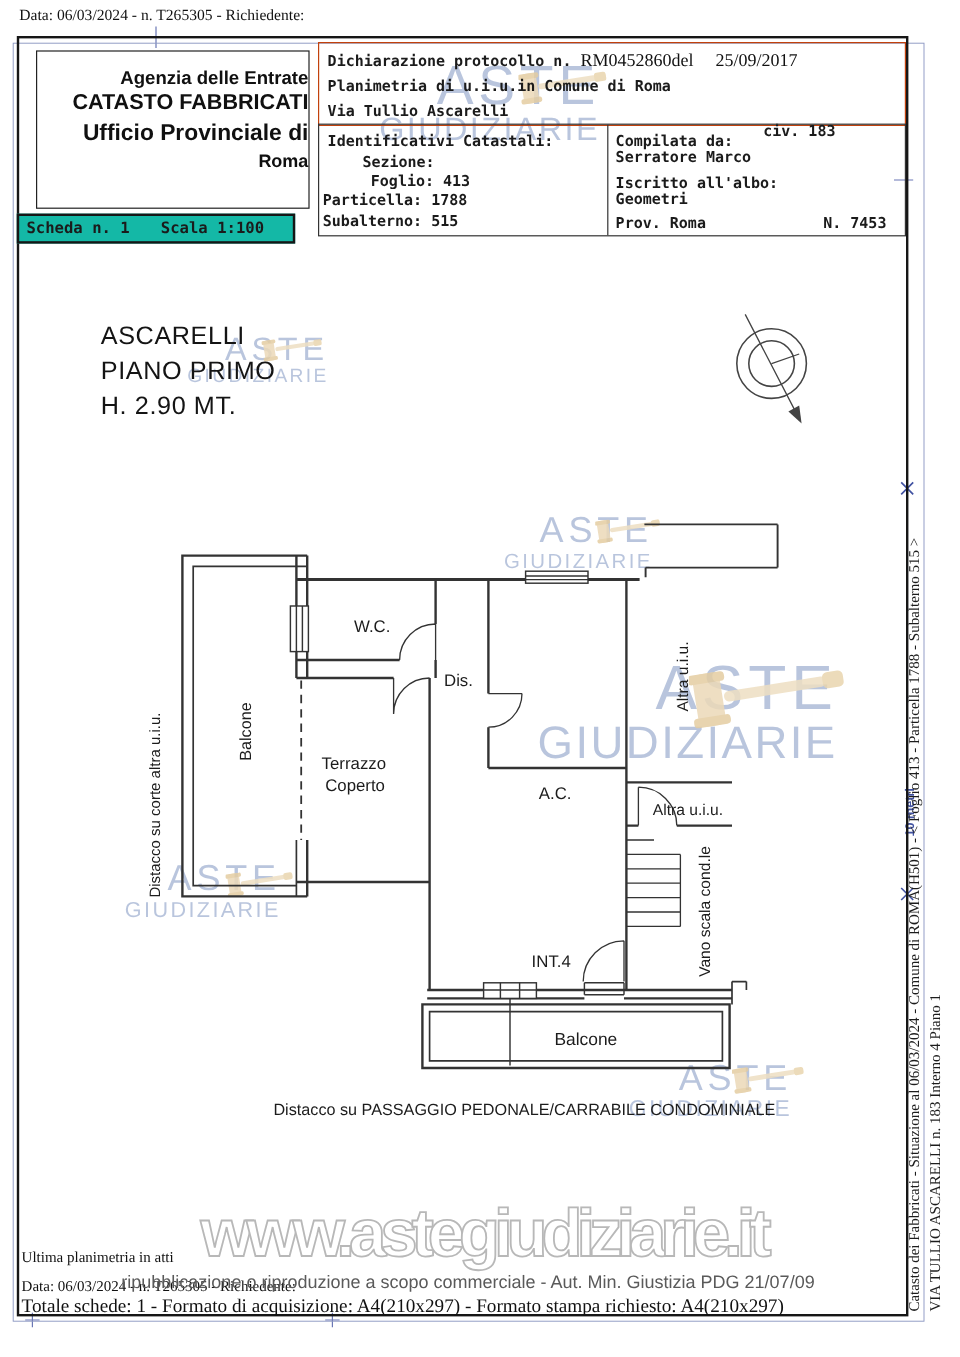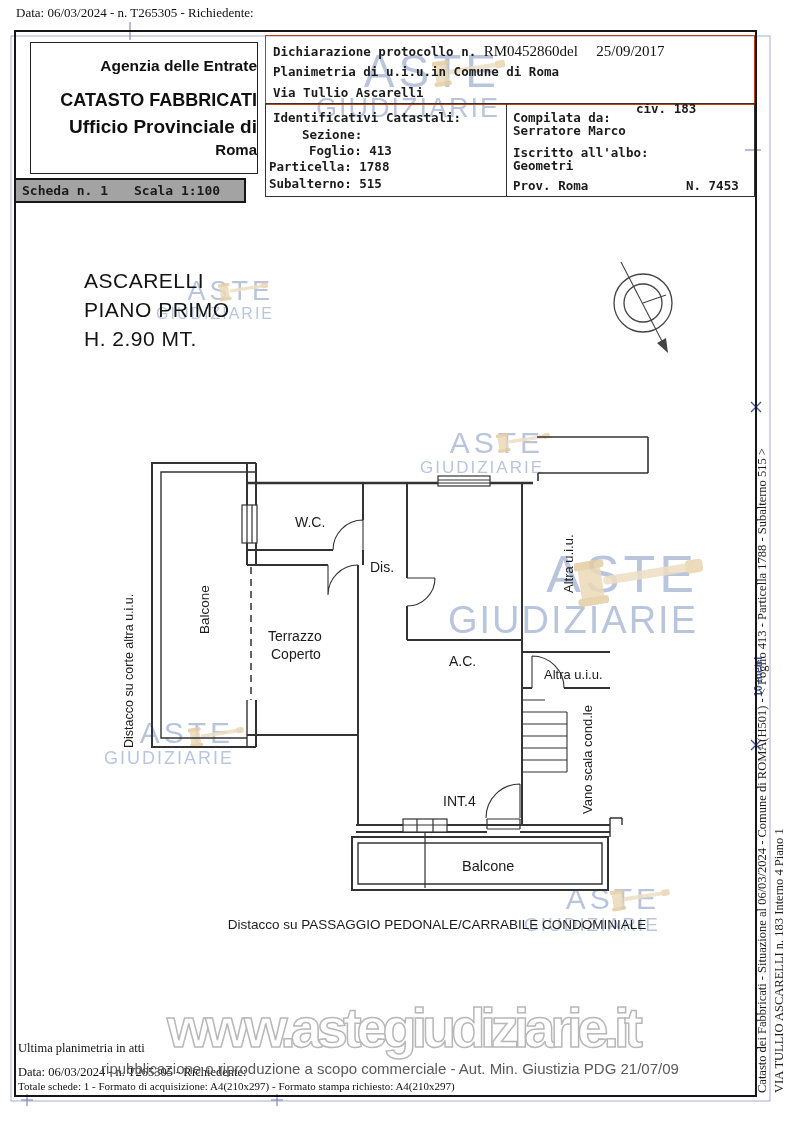--- a/index.html
+++ b/index.html
@@ -6,42 +6,42 @@
   .page{position:relative;width:800px;height:1131px;background:#ffffff;
         font-family:"Liberation Sans",sans-serif;overflow:hidden;margin:0 auto;}
   .abs{position:absolute;}
   .mono{font-family:"DejaVu Sans Mono",monospace;font-weight:700;font-size:12.5px;color:#1b1b1b;letter-spacing:0;}
   
   .main-frame{left:14px;top:30px;width:739px;height:1063px;border:2px solid #161616;pointer-events:none;z-index:3;}
   
   .topline{left:16px;top:5px;font-family:"Liberation Serif",serif;font-size:13px;color:#111;z-index:4;}
   .agenzia-box{left:30px;top:42px;width:226px;height:130px;border:1.5px solid #222;z-index:4;text-align:right;color:#101010;}
   .agz1{margin-top:14px;font-size:15.5px;font-weight:700;}
-  .agz2{margin-top:15px;font-size:18px;font-weight:700;}
+  .agz2{margin-top:0;font-size:18px;font-weight:700;}
   .agz3{margin-top:5px;font-size:19px;font-weight:700;}
   .agz4{margin-top:3px;font-size:15px;font-weight:700;}
-  .scheda-box{left:14px;top:178px;width:228px;height:21px;border:2px solid #161616;background:#a3a3a3;z-index:4;}
+  .scheda-box{left:14px;top:178px;width:228px;height:21px;border:2px solid #161616;background:#14b8a6;z-index:4;}
   .scheda-box span{position:absolute;top:3px;font-size:13px;}
   .decl-box{left:265px;top:35px;width:488px;height:68px;border:1px solid #c2410c;z-index:4;}
   .cad-box{left:265px;top:103px;width:488px;height:92px;border:1px solid #333;z-index:4;}
   .cad-divider{position:absolute;left:240px;top:0;width:0;height:100%;border-left:1px solid #333;}
   .decl-box div,.cad-box div{position:absolute;white-space:nowrap;}
   .serifbig{font-family:"Liberation Serif",serif;font-weight:400;font-size:15px;color:#111;}
   
   .plan-title{left:84px;top:266px;font-size:21px;line-height:29px;color:#141414;letter-spacing:.5px;z-index:4;}
   
   .wm{position:absolute;z-index:1;color:rgba(128,149,193,0.55);font-family:"Liberation Sans",sans-serif;line-height:1.02;white-space:nowrap;text-align:right;}
   .wm-a{display:block;font-size:var(--as);letter-spacing:4px;}
   .wm-g{display:block;font-size:var(--gs);letter-spacing:2px;}
   .gavel{position:absolute;opacity:.85;}
   svg.lineart{position:absolute;left:0;top:0;z-index:2;}
   
   .f-ultima{left:18px;top:1041px;font-family:"Liberation Serif",serif;font-size:12.5px;color:#111;z-index:4;}
   .f-data{left:18px;top:1065px;font-family:"Liberation Serif",serif;font-size:12.5px;color:#111;z-index:4;}
-  .f-totale{left:18px;top:1080px;font-family:"Liberation Serif",serif;font-size:11px;color:#111;z-index:4;}
+  .f-totale{left:18px;top:1080px;font-family:"Liberation Serif",serif;font-size:16px;color:#111;z-index:4;}
   .f-pub{left:60px;top:1058px;width:660px;text-align:center;font-size:15px;line-height:22px;color:#5a5a5a;z-index:4;}
 </style>
 </head>
 <body>
 
 <div class="page">
 
   <div class="wm abs" style="left:316px;top:48px;--as:46px;--gs:27px;">
     <span class="wm-a">ASTE</span>
     <span class="wm-g">GIUDIZIARIE</span>

